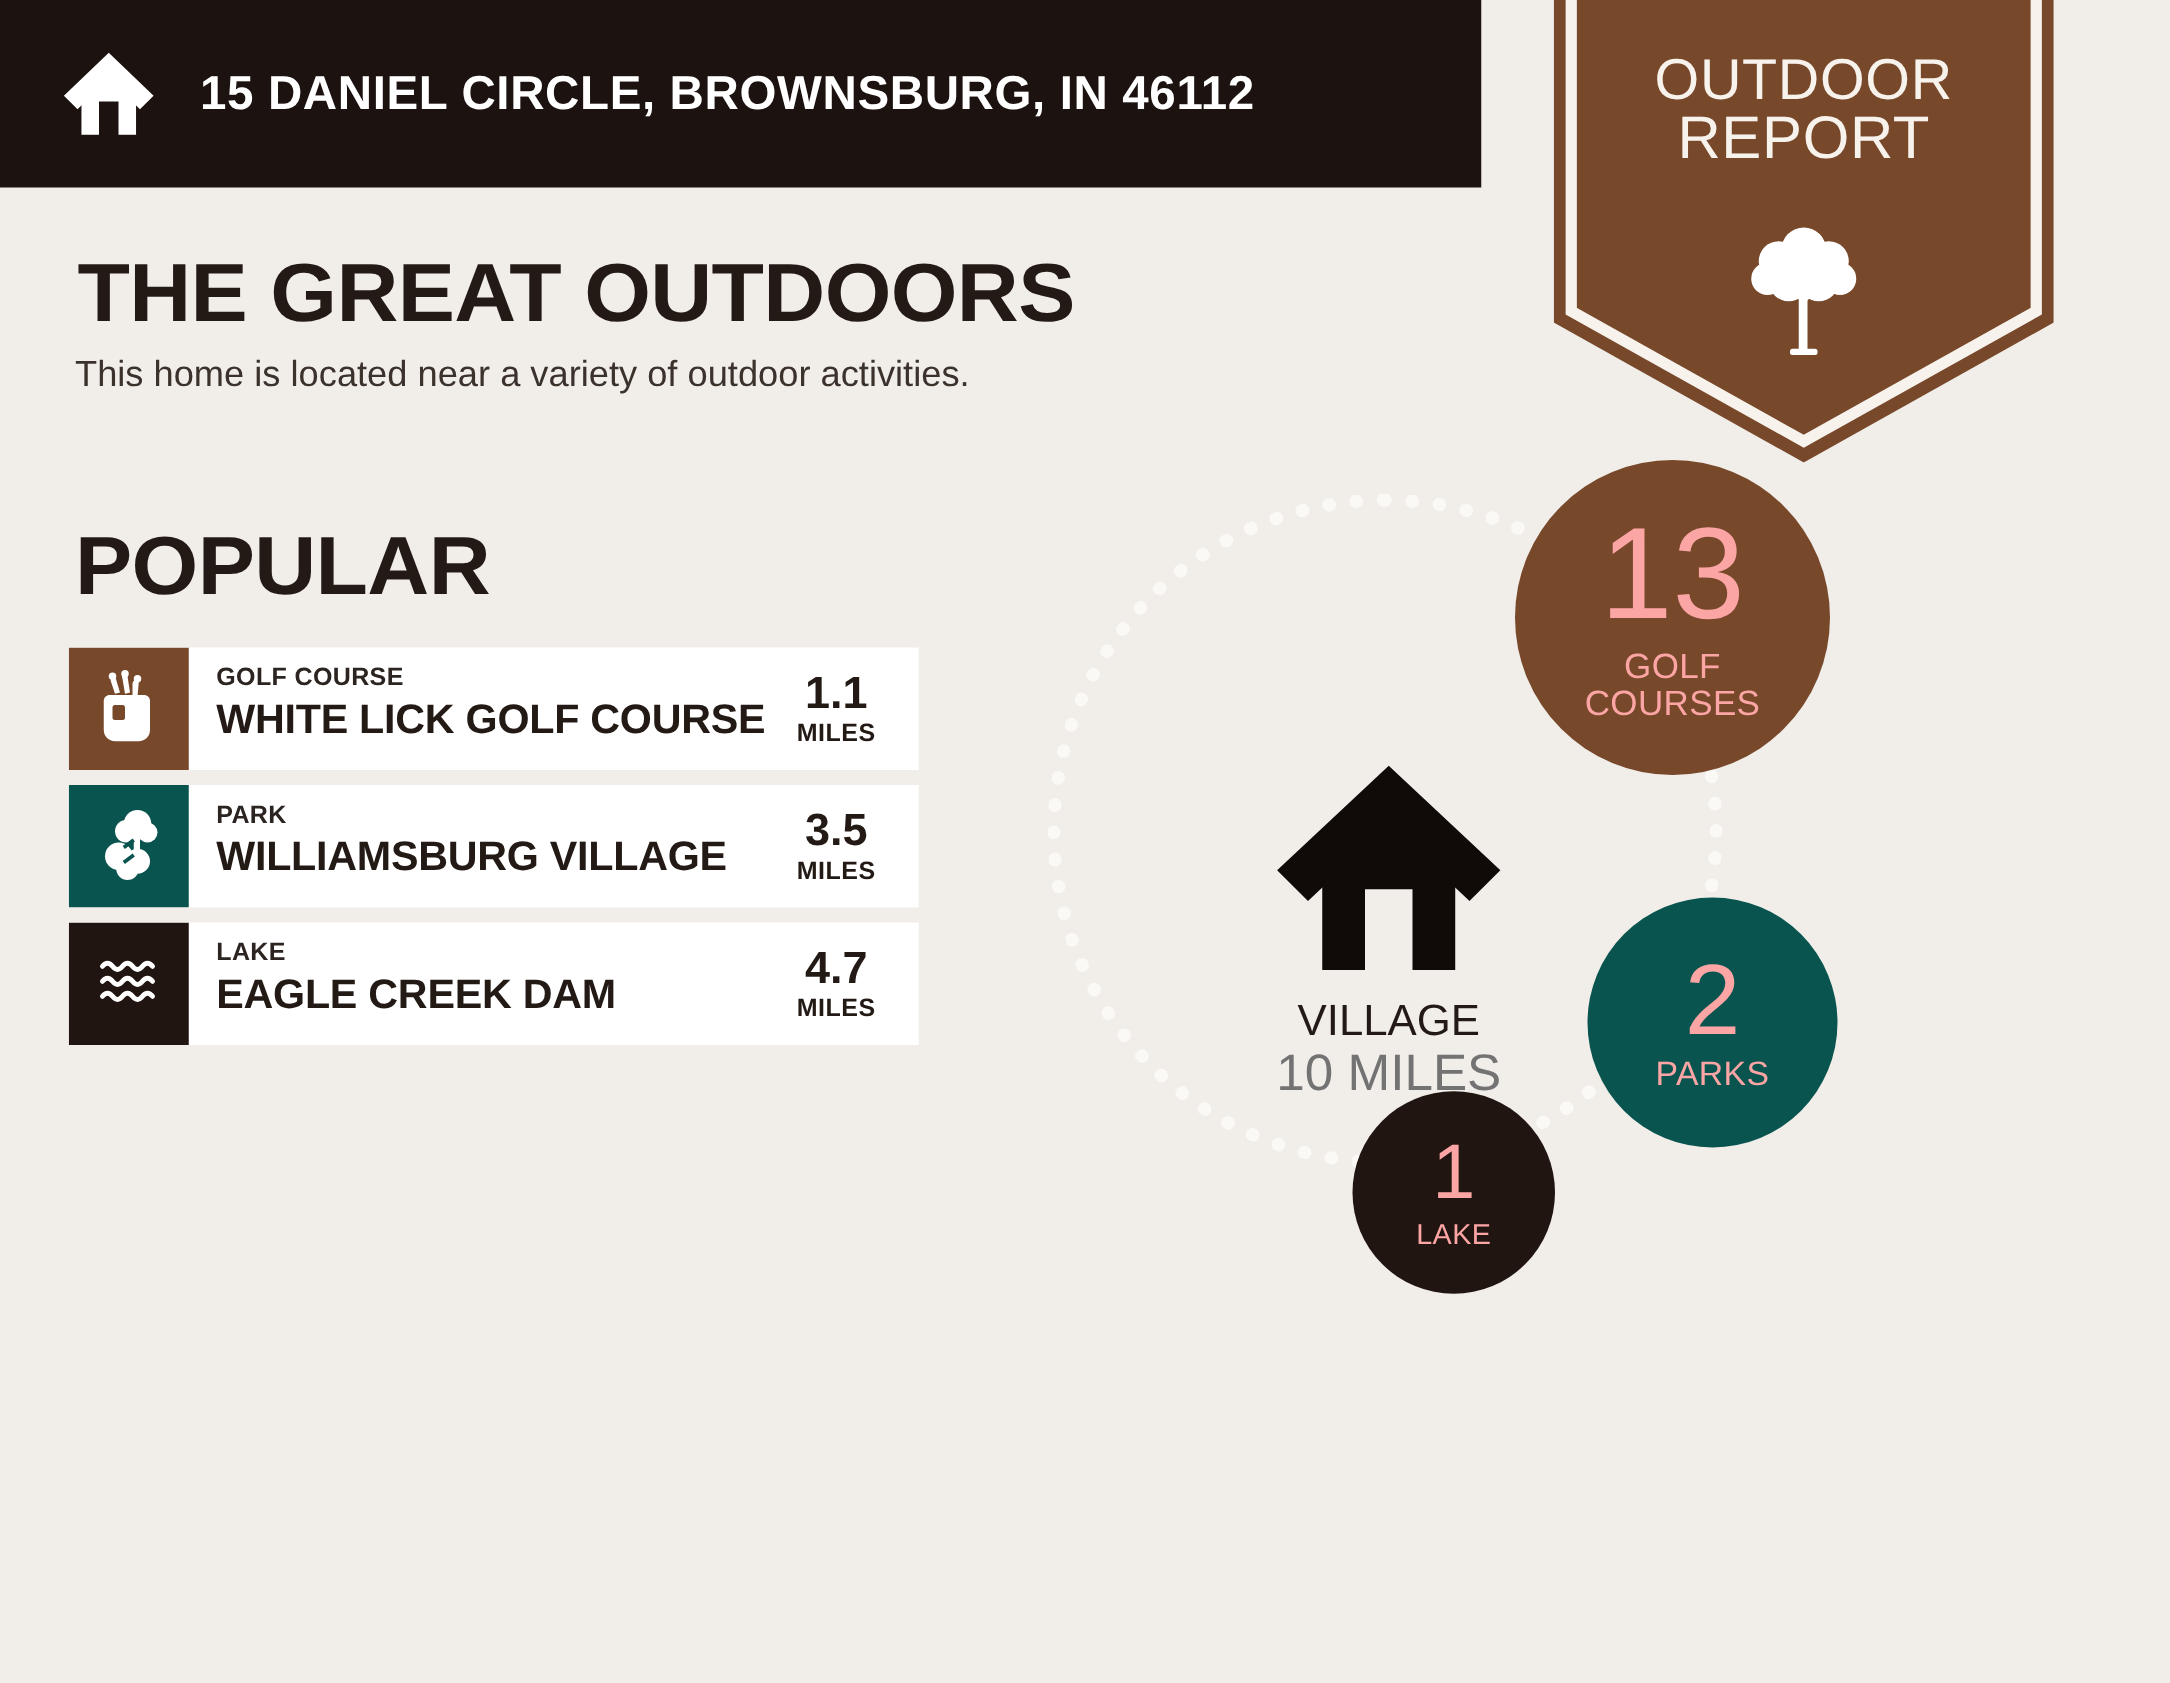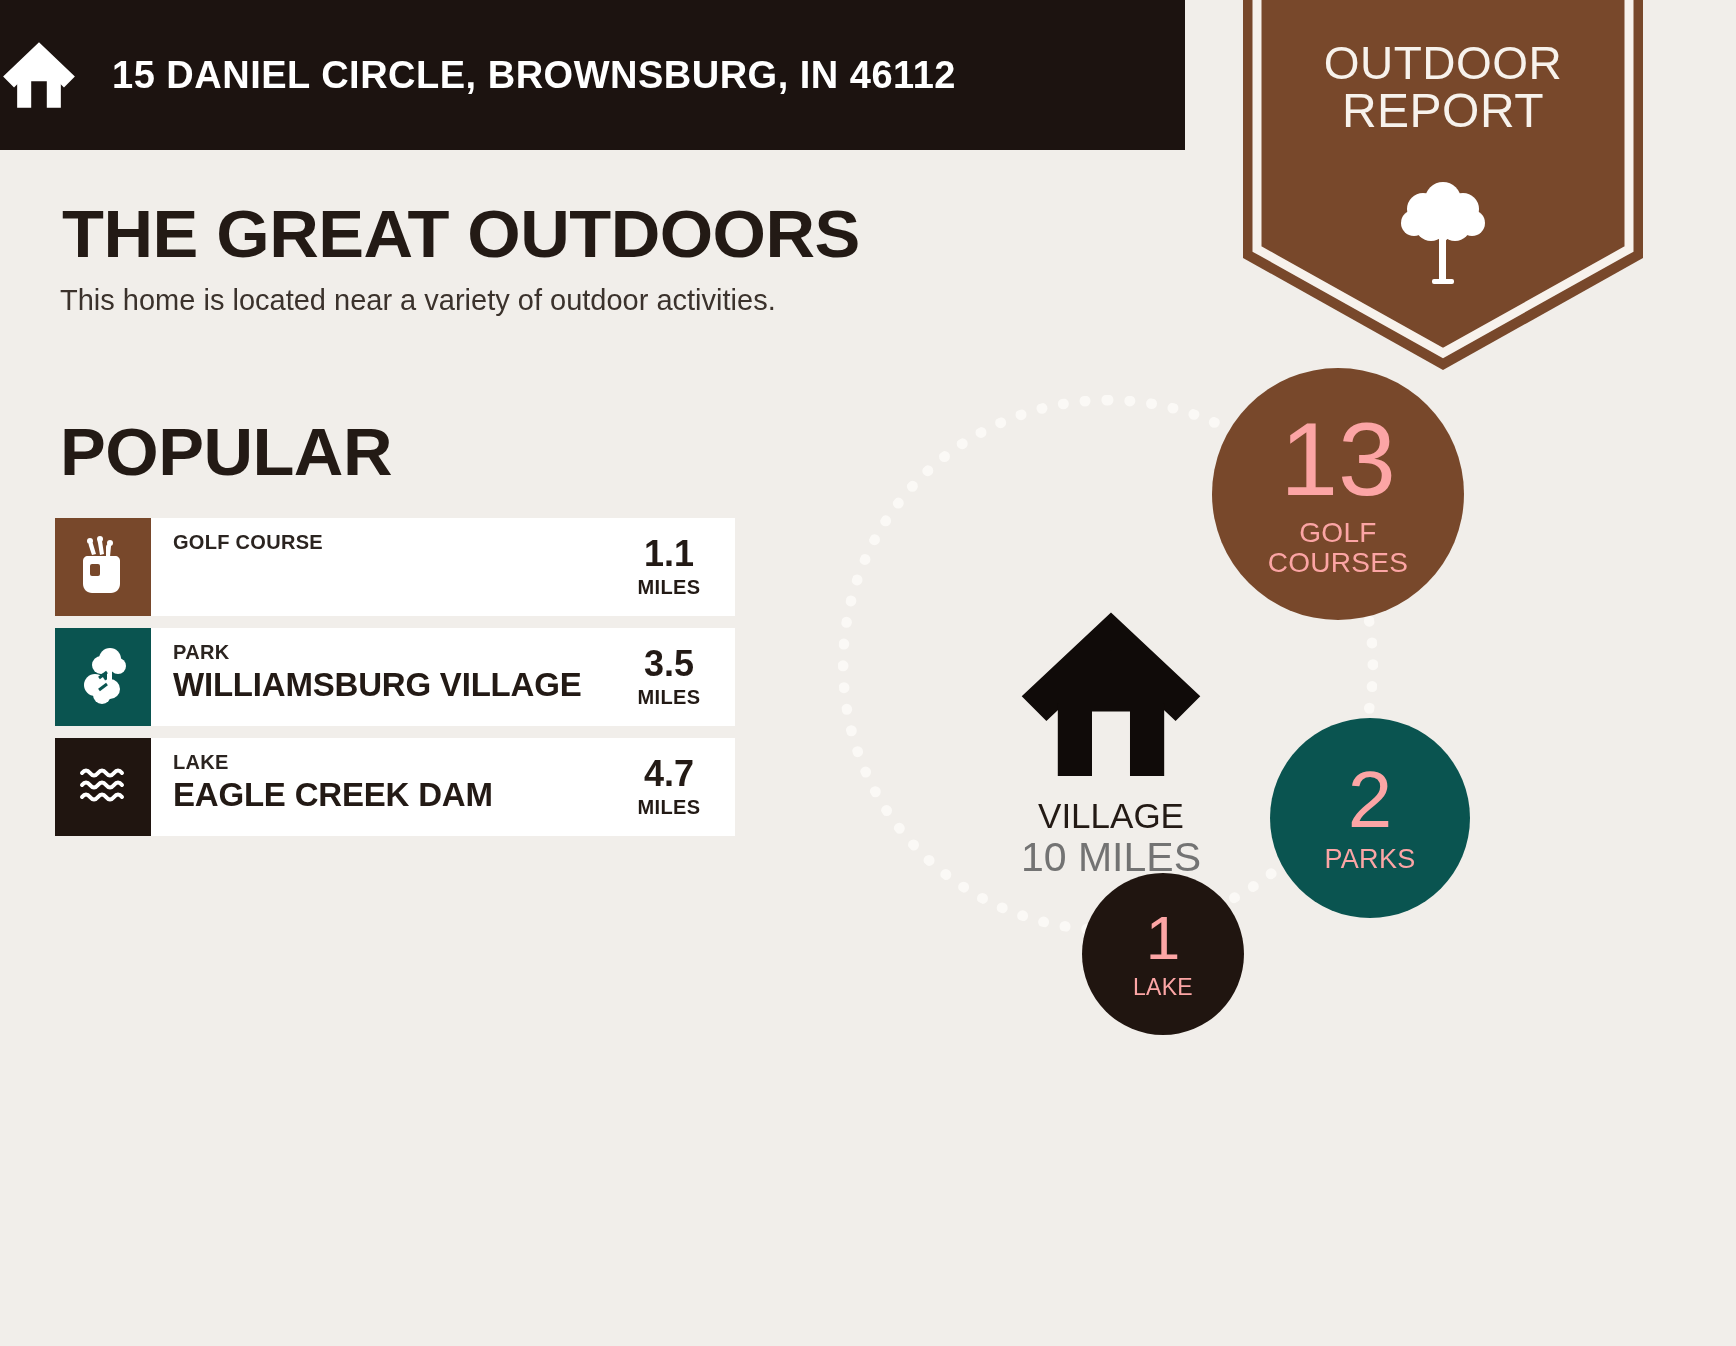--- a/index.html
+++ b/index.html
@@ -14,20 +14,21 @@
     width: 1736px; height: 1346px;
     background: #f1eeea;
   }
 
   
   #topbar {
     position: absolute; left: 0; top: 0;
     width: 1185px; height: 150px;
     background: #1c1310;
     display: flex; align-items: center;
+    padding-left: 48px;
   }
   #topbar .house-ico { width: 78px; height: 78px; flex: 0 0 78px; }
   #address {
     color: #ffffff;
     font-size: 38px;
     font-weight: 700;
     letter-spacing: 0.5px;
     margin-left: 34px;
     white-space: nowrap;
   }
@@ -269,20 +270,21 @@
               <path d="M33 8 c-2 -1 -4 1 -4 3 l0 10 4 0 1 -11 c0 -1 -1 -2 -1 -2z"></path>
               <circle cx="33" cy="7" r="3"></circle>
               <path d="M11 20 h27 c3 0 5 2 5 5 v23 c0 5 -4 9 -9 9 h-19 c-5 0 -9 -4 -9 -9 v-23 c0 -3 2 -5 5 -5z"></path>
             </g>
             <rect x="13" y="28" width="10" height="12" rx="2" fill="#78482b"></rect>
           </svg>
         </span>
       </div>
       <div class="poi-mid">
         <div class="poi-cat">GOLF COURSE</div>
+        <div class="poi-name">WHITE LICK GOLF COURSE</div>
       </div>
       <div class="poi-dist">
         <div class="poi-num">1.1</div>
         <div class="poi-unit">MILES</div>
       </div>
     </div>
 
     <div class="poi-row">
       <div class="poi-ico" style="background:#0a5450">
         <span>

